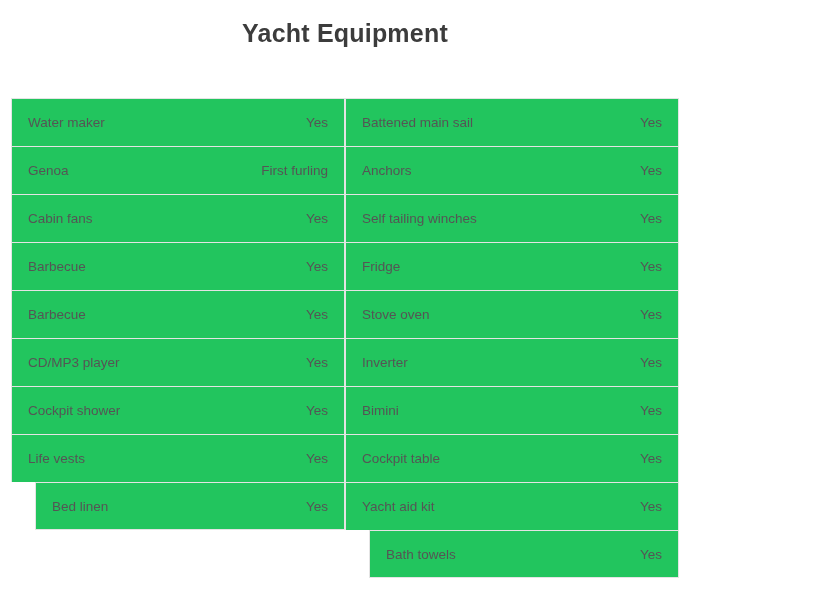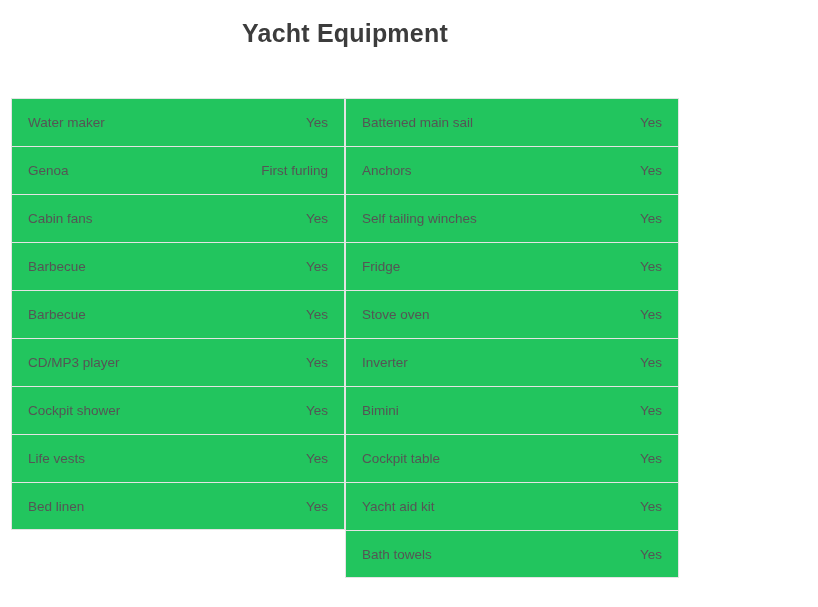--- a/index.html
+++ b/index.html
@@ -47,20 +47,21 @@
     justify-content: space-between;
     border: 1px solid #e4e4e4;
     border-bottom: none;
     box-sizing: border-box;
     height: 48px;
     padding: 0 16px;
     background: #22c55e;
   }
   .column .equip-row:last-child {
     border-bottom: 1px solid #e4e4e4;
+    margin-left: 24px;
   }
   .equip-label {
     font-size: 13.5px;
     color: #555555;
     white-space: nowrap;
     overflow: hidden;
     text-overflow: ellipsis;
   }
   .equip-value {
     font-size: 13.5px;

